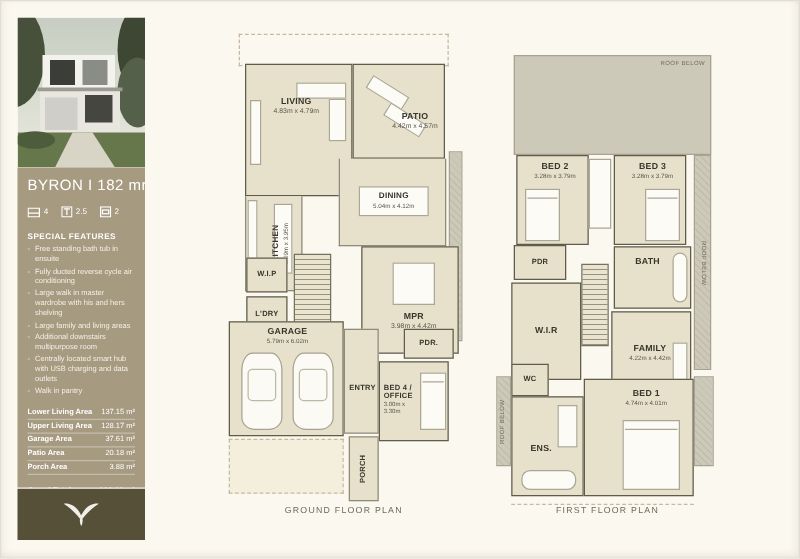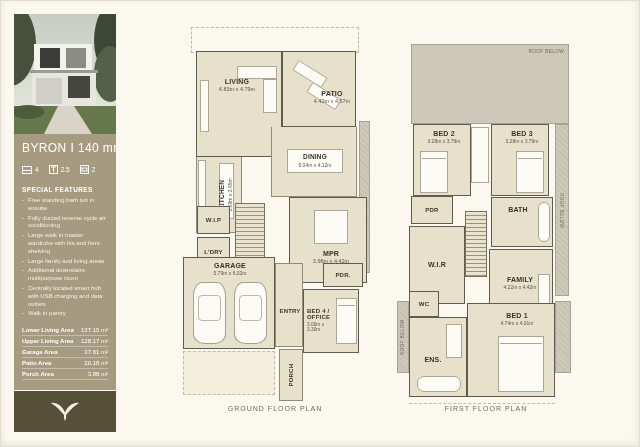--- a/index.html
+++ b/index.html
@@ -79,21 +79,21 @@
       <rect x="22" y="64" width="26" height="26" fill="#cfcec8"></rect>
       <rect x="54" y="62" width="22" height="22" fill="#44463f"></rect>
       <rect x="16" y="56" width="68" height="3" fill="#9c9b93"></rect>
       <rect x="0" y="92" width="102" height="28" fill="#67774c"></rect>
       <path d="M30 120 L44 92 L60 92 L78 120 Z" fill="#d8d5c6"></path>
       <ellipse cx="14" cy="98" rx="16" ry="7" fill="#4d5c3a"></ellipse>
     </svg>
   </div>
 
   <div class="panel">
-    <div class="title">BYRON I 140 mr</div>
+    <div class="title">BYRON I 182 mr</div>
 
     <div class="stats">
       <span class="stat">
         <svg width="10" height="8" viewBox="0 0 10 8">
           <rect x="0.5" y="0.5" width="9" height="7" fill="none" stroke="#fff" stroke-width="1"></rect>
           <line x1="0.5" y1="4.5" x2="9.5" y2="4.5" stroke="#fff" stroke-width="1"></line>
         </svg>
         <span>4</span>
       </span>
       <span class="stat">

